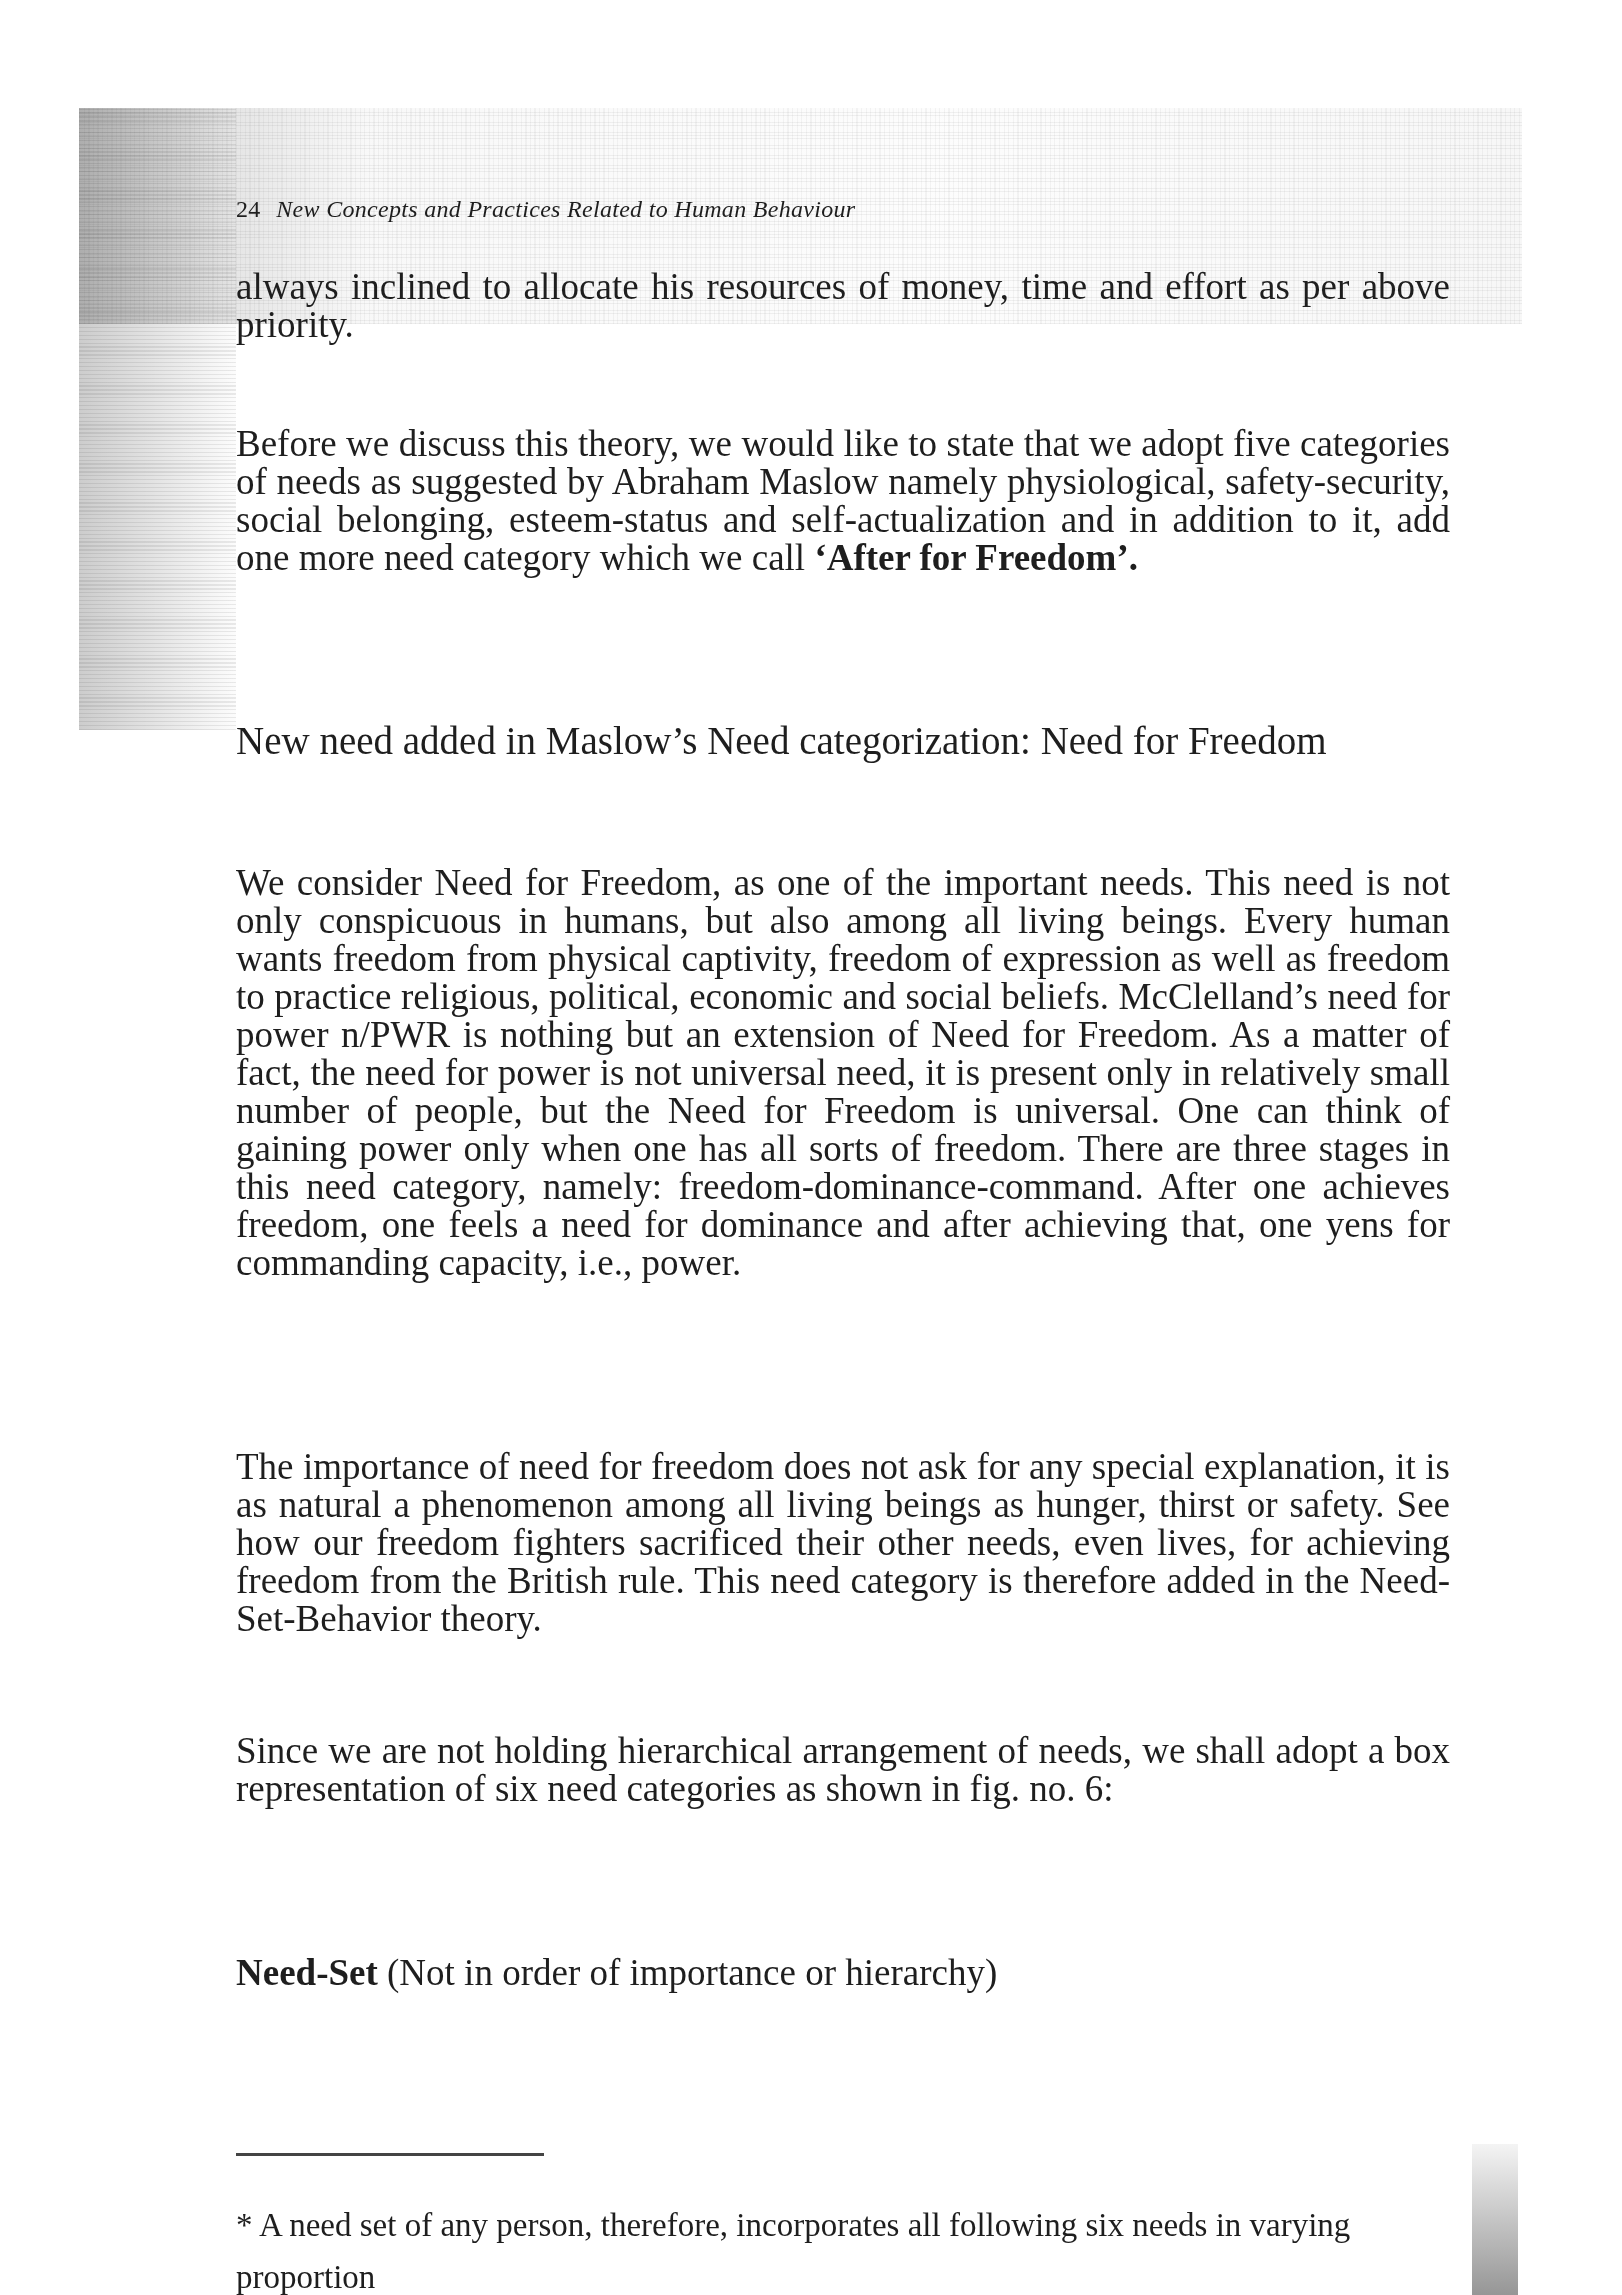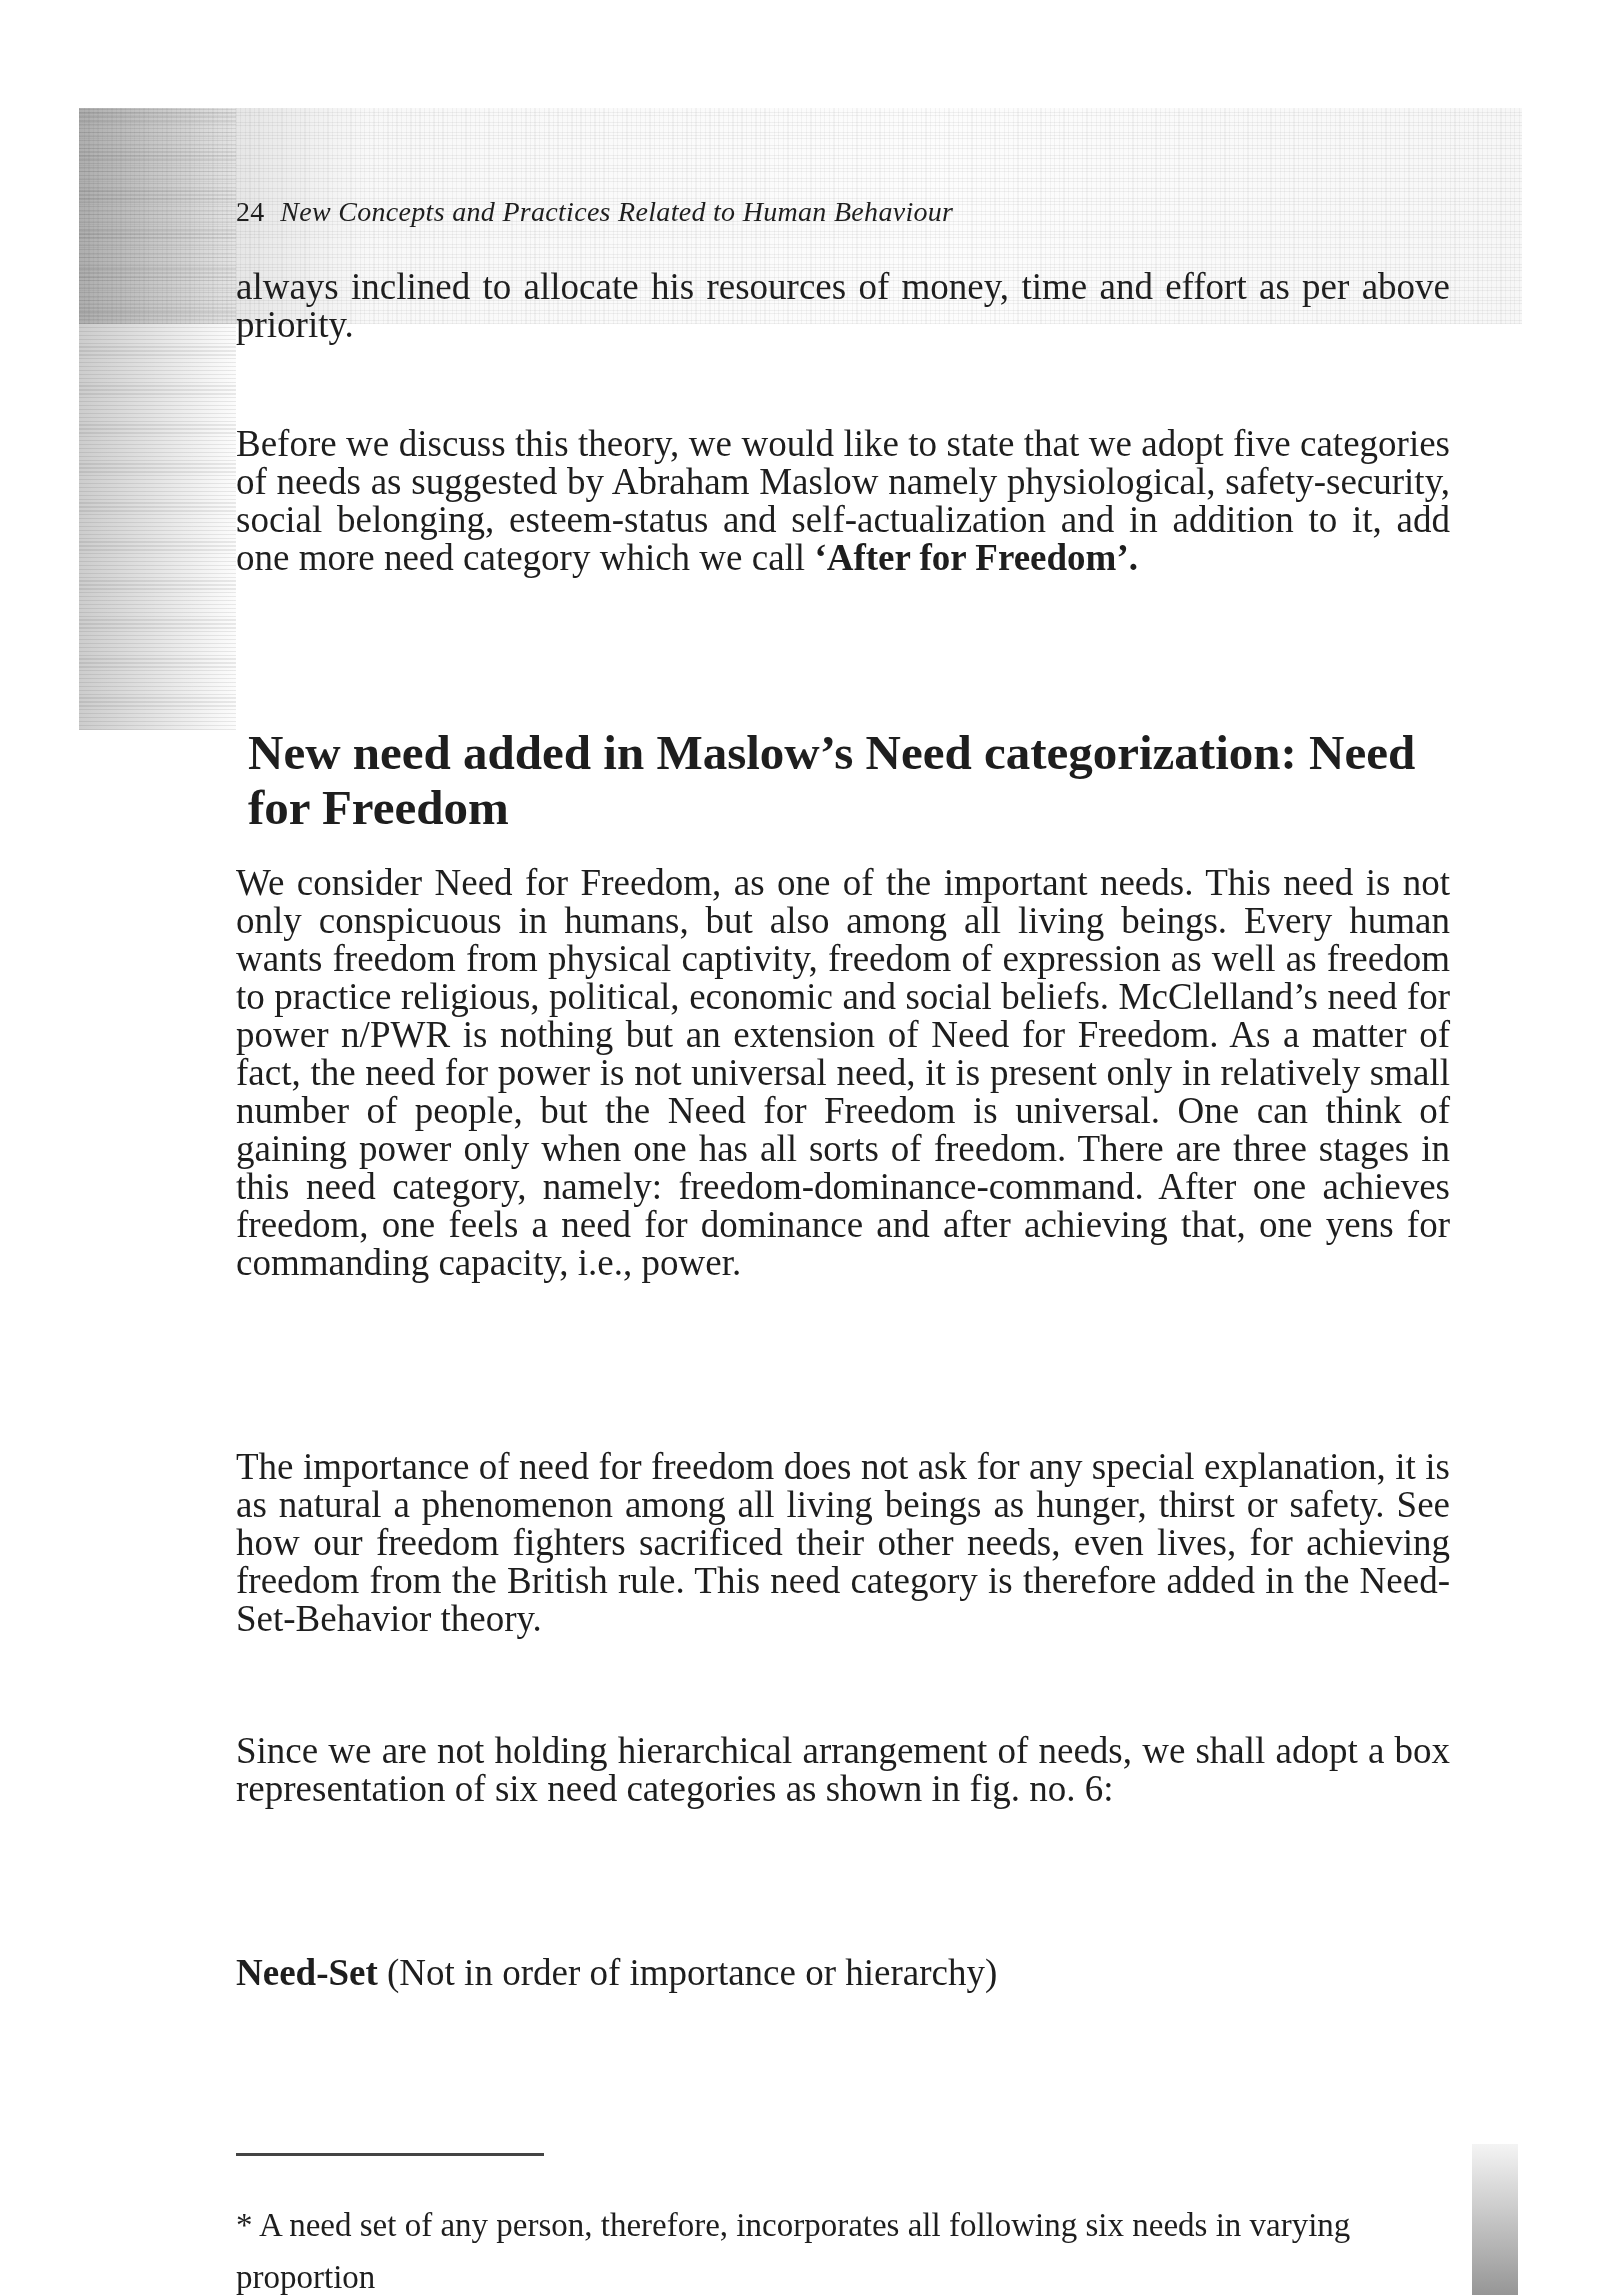--- a/index.html
+++ b/index.html
@@ -19,30 +19,30 @@
     background:
       repeating-linear-gradient(0deg, rgba(0,0,0,0.08) 0 1.3px, transparent 1.3px 3.9px),
       linear-gradient(90deg, rgba(110,110,110,0.35), rgba(200,200,200,0.05));
   }
   .scan-corner {
     position:absolute; right:105px; bottom:0; width:46px; height:151px;
     background: linear-gradient(180deg, rgba(200,200,200,0.2), rgba(80,80,80,0.6));
   }
   .content { position:absolute; left:236px; top:0; width:1217px; }
   .running-header {
-    position:absolute; top:196px; left:0; font-size:28px; font-style:italic; letter-spacing:0.3px;
+    position:absolute; top:196px; left:0; font-size:24px; font-style:italic; letter-spacing:0.3px;
   }
   .running-header .pgno { font-style:normal; margin-right:15.7px; }
   p.body, .block {
     position:absolute; left:0; width:1214px; margin:0;
     font-size:37px; line-height:38px; text-align:justify; text-align-last:left;
   }
   .heading {
-    position:absolute; left:0; width:1214px; margin:12px;
-    font-size:49px; line-height:55px; font-weight:bold;
+    position:absolute; left:0; width:1214px; margin:0;
+    font-size:39px; line-height:55px; font-weight:normal;
   }
   b { font-weight:bold; }
   .footnote-rule { position:absolute; left:0; top:2153px; width:308px; height:3.3px; background:#444; }
   .footnote {
     position:absolute; left:0; top:2166px; width:1217px; font-size:33px; line-height:52px;
   }
 </style>
 </head>
 <body>
 

